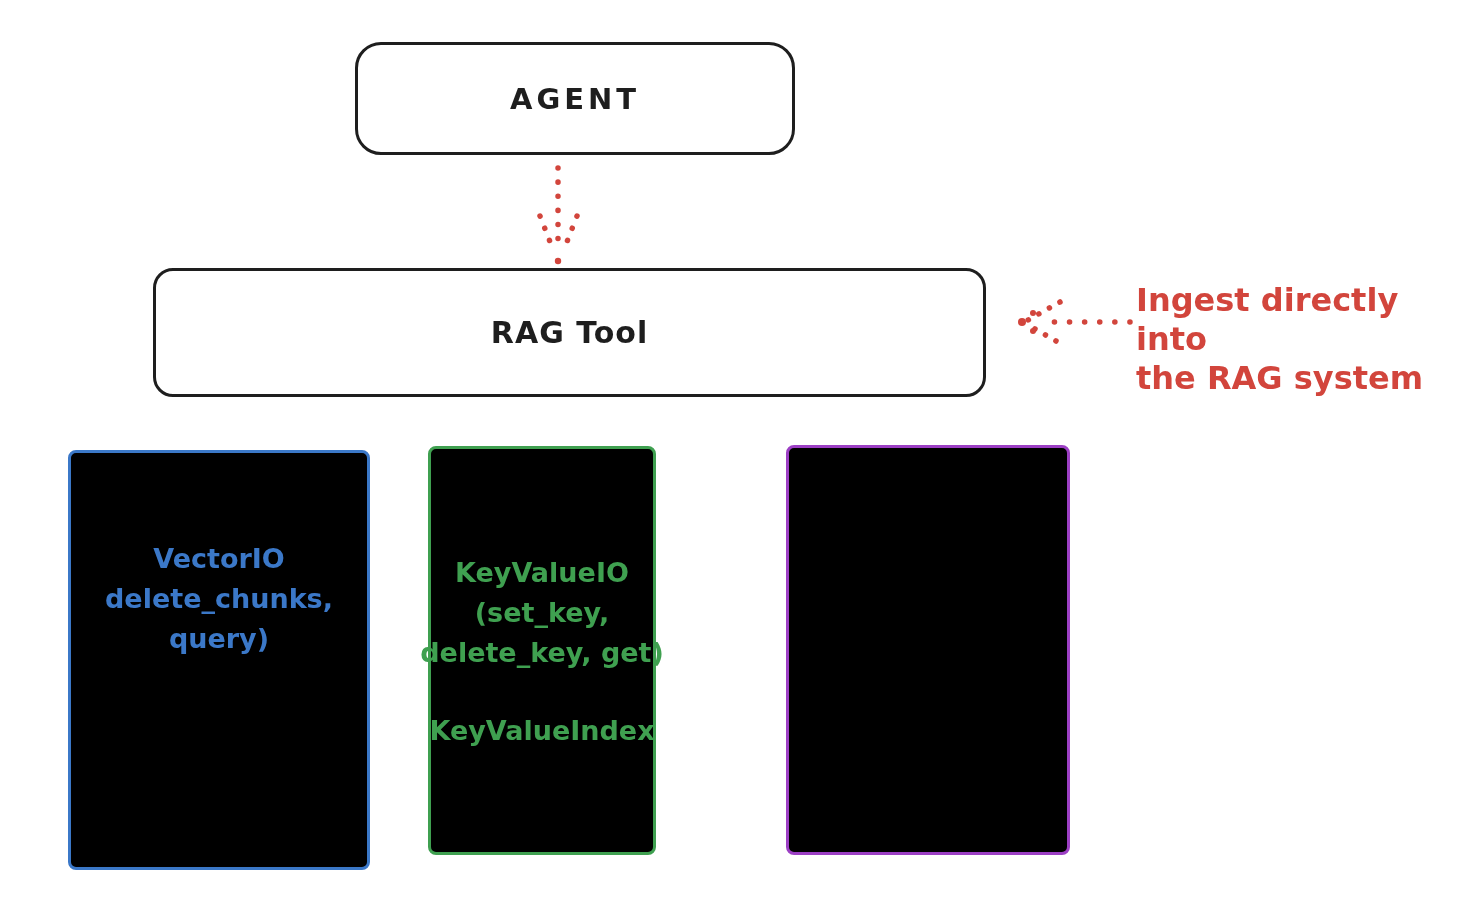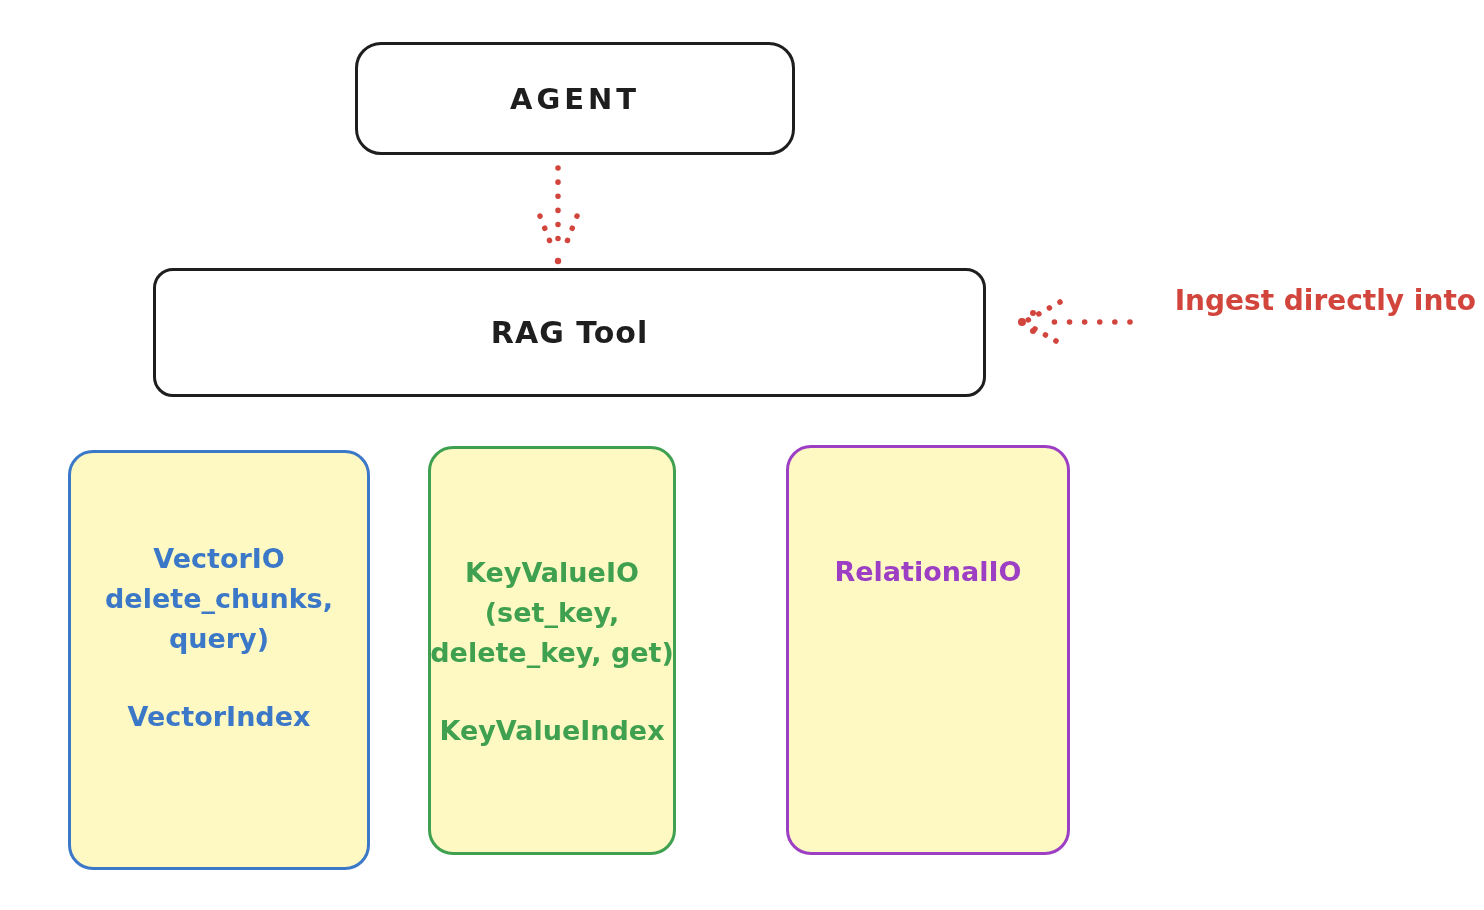--- a/index.html
+++ b/index.html
@@ -42,22 +42,22 @@
     border-radius: 20px;
     color: #1e1e1e;
     font-size: 30px;
     font-weight: bold;
     letter-spacing: 1px;
   }
   
   .card {
     position: absolute;
     box-sizing: border-box;
-    background: #fef9c3;
-    border-radius: 25px;
+    background: #000000;
+    border-radius: 8px;
     display: flex;
     flex-direction: column;
     align-items: center;
     text-align: center;
     font-weight: bold;
   }
   .card .line {
     font-size: 27px;
     line-height: 40px;
     white-space: nowrap;
@@ -67,40 +67,40 @@
   }
   .card-vector {
     left: 68px; top: 450px;
     width: 302px; height: 420px;
     border: 3.5px solid #3b78c8;
     color: #3b78c8;
     padding-top: 86px;
   }
   .card-keyvalue {
     left: 428px; top: 446px;
-    width: 248px; height: 409px;
+    width: 228px; height: 409px;
     border: 3.5px solid #3fa050;
     color: #3fa050;
     padding-top: 104px;
   }
   .card-relational {
     left: 786px; top: 445px;
     width: 284px; height: 410px;
     border: 3.5px solid #9c3fc4;
     color: #9c3fc4;
     padding-top: 104px;
   }
   
   .annotation-text {
     position: absolute;
     left: 1136px; top: 281px;
     width: 340px;
-    text-align: right;
+    text-align: left;
     color: #d2453c;
-    font-size: 28px;
+    font-size: 32px;
     line-height: 39px;
     font-weight: bold;
   }
   .arrows-layer {
     position: absolute;
     left: 0; top: 0;
     width: 1484px;
     height: 910px;
     pointer-events: none;
   }
@@ -132,33 +132,32 @@
       <line x1="1060" y1="302" x2="1028" y2="320" stroke-dasharray="0.1 12"></line>
       <line x1="1056" y1="341" x2="1028" y2="325" stroke-dasharray="0.1 12"></line>
       <circle cx="1022" cy="322" r="4" fill="#d2453c" stroke="none"></circle>
       <circle cx="1033" cy="313" r="3" fill="#d2453c" stroke="none"></circle>
       <circle cx="1033" cy="331" r="3" fill="#d2453c" stroke="none"></circle>
     </g>
   </svg>
 
   <div class="annotation-text">
     <div>Ingest directly into</div>
+    <div>the RAG system</div>
   </div>
 
   <div class="card card-vector">
     <div class="line">VectorIO</div>
     <div class="line">delete_chunks,</div>
     <div class="line">query)</div>
-    <div class="line footer-line">VectorIndex</div>
   </div>
 
   <div class="card card-keyvalue">
     <div class="line">KeyValueIO</div>
     <div class="line">(set_key,</div>
     <div class="line">delete_key, get)</div>
     <div class="line footer-line">KeyValueIndex</div>
   </div>
 
   <div class="card card-relational">
-    <div class="line">RelationalIO</div>
   </div>
 
 </div>
 
 </body></html>

